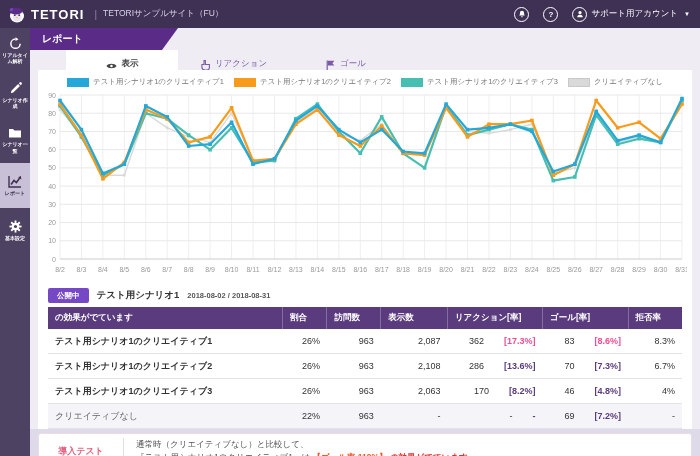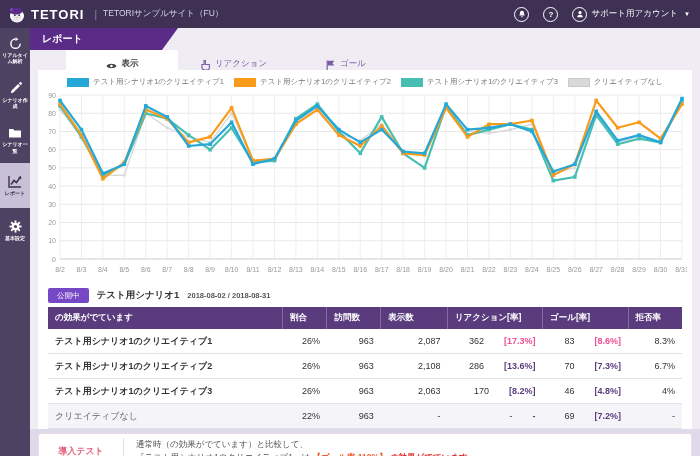--- a/index.html
+++ b/index.html
@@ -46,21 +46,21 @@
     padding:7px 0 2px 0; }
   .legend-item { display:flex; align-items:center; gap:4px; font-size:7.5px; color:#777; }
   .legend-swatch { width:22px; height:9px; display:inline-block; }
   .legend-item:last-child .legend-swatch { border:1px solid #c9c9c9; }
   .chart-wrap { padding:0 5px; }
   .ytick { font-size:7px; fill:#999; text-anchor:end; }
   .xtick { font-size:7px; fill:#999; text-anchor:middle; }
 
   
   .scenario-bar { display:flex; align-items:center; gap:8px; padding:5px 10px 4px 10px; }
-  .badge { background:#7748C6; color:#fff; font-size:7.5px; font-weight:normal;
+  .badge { background:#7748C6; color:#fff; font-size:7.5px; font-weight:bold;
     padding:2.5px 9px; border-radius:2px; }
   .scenario-name { font-size:9.5px; font-weight:bold; color:#333; }
   .scenario-period { font-size:7.5px; font-weight:bold; color:#555; }
 
   
   table { width:calc(100% - 20px); margin:0 10px; border-collapse:collapse; table-layout:fixed; }
   thead th { background:#5A3B7E; color:#fff; font-size:8.5px; font-weight:bold;
     text-align:left; padding:5px 7px; border-right:1px solid rgba(255,255,255,.25); }
   thead th:last-child { border-right:none; }
   tbody td { font-size:9px; color:#333; padding:5.5px 7px; border-bottom:1px solid #E5E1EB;
@@ -495,19 +495,19 @@
           </tr>
         </tbody>
       </table>
     </div>
 
     <div class="note-strip">
       <div class="note-box">
         <div class="note-label">導入テスト</div>
         <div class="note-divider"></div>
         <div class="note-text">
-          <div>通常時（の効果がでています）と比較して、</div>
+          <div>通常時（クリエイティブなし）と比較して、</div>
           <div><span>『テスト用シナリオ1のクリエイティブ1』は </span><span class="hl-orange">【ゴール率 119%】</span><span class="hl-red"> の効果がでています。</span></div>
         </div>
       </div>
     </div>
   </div>
 </div>
 
 </body></html>

